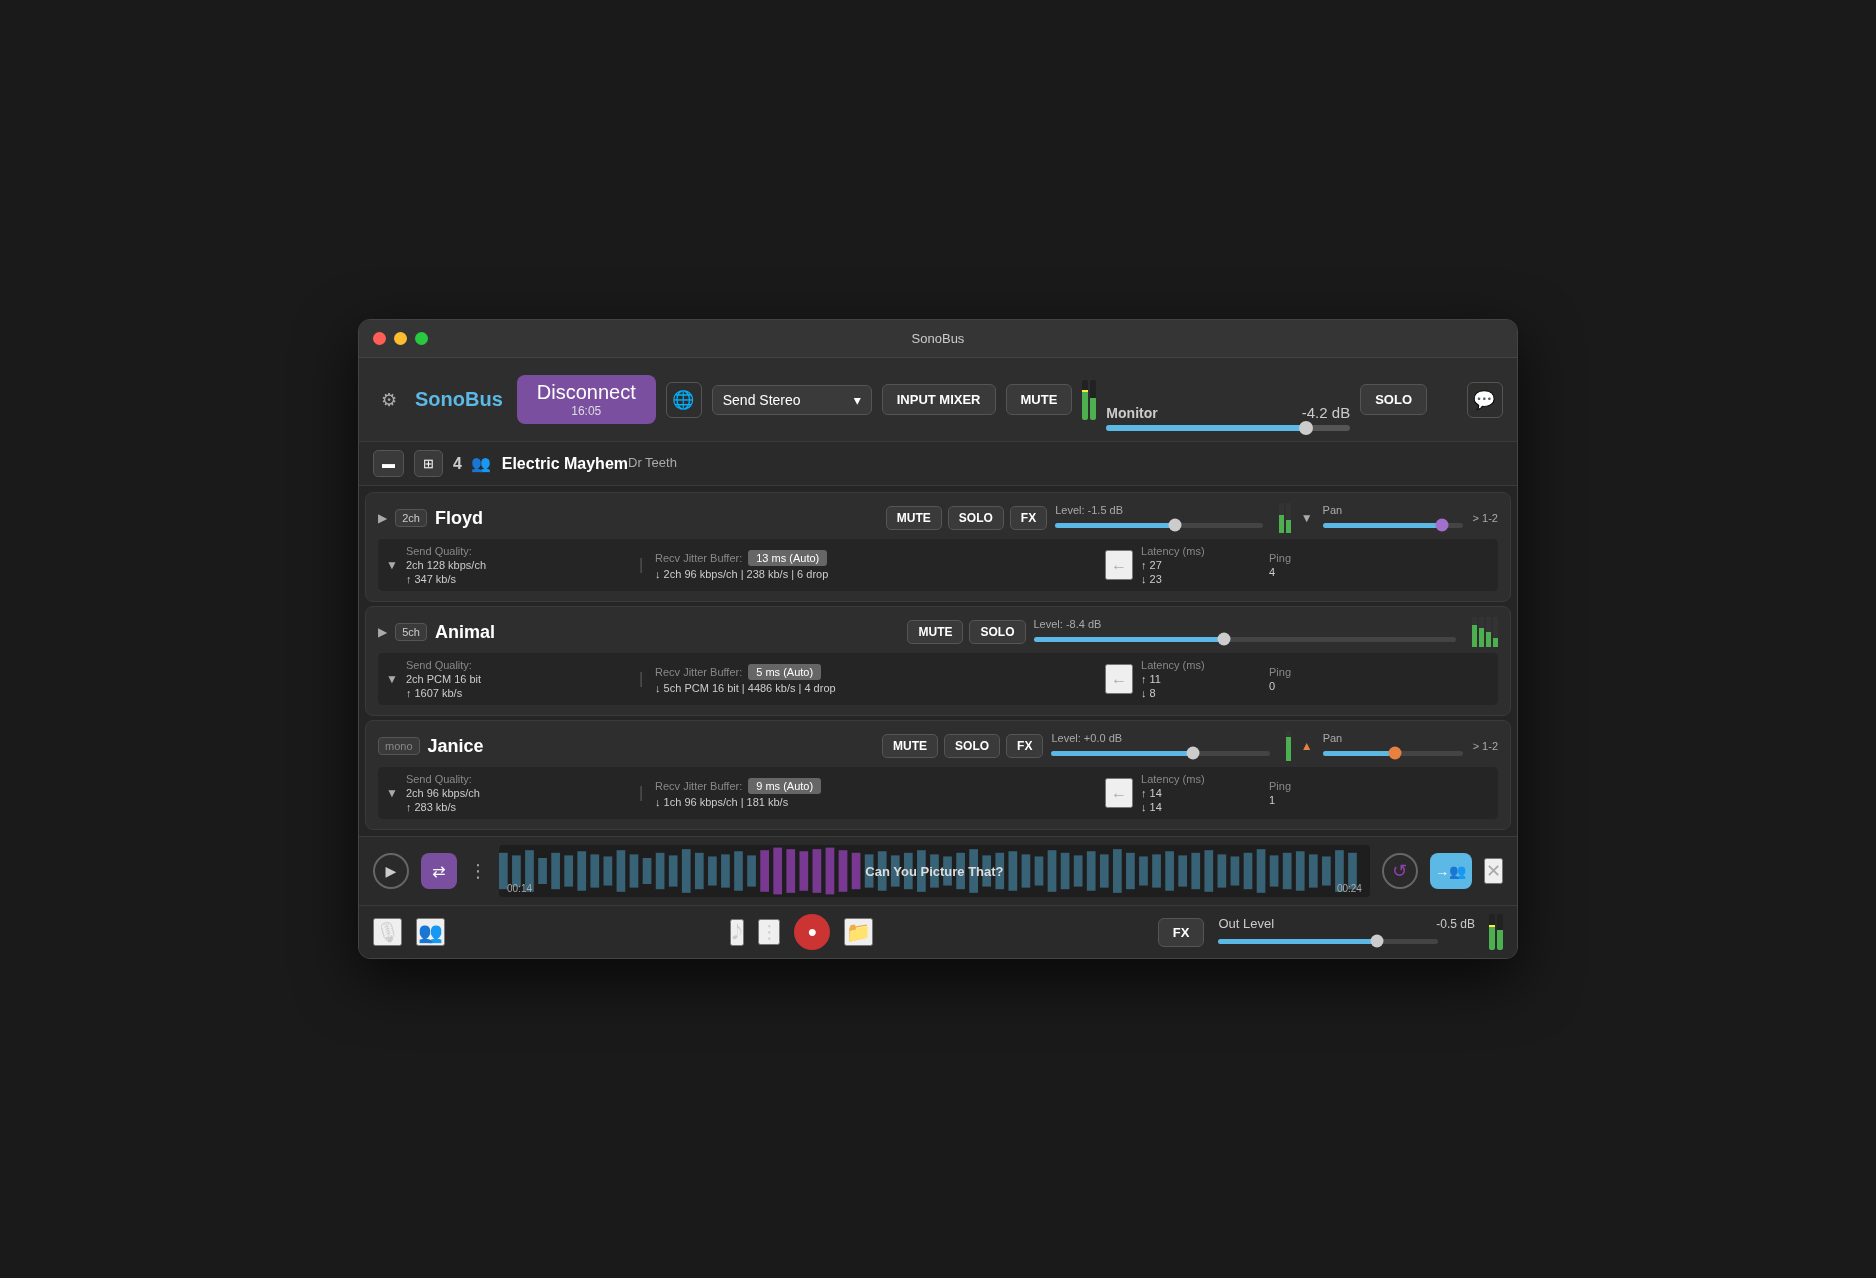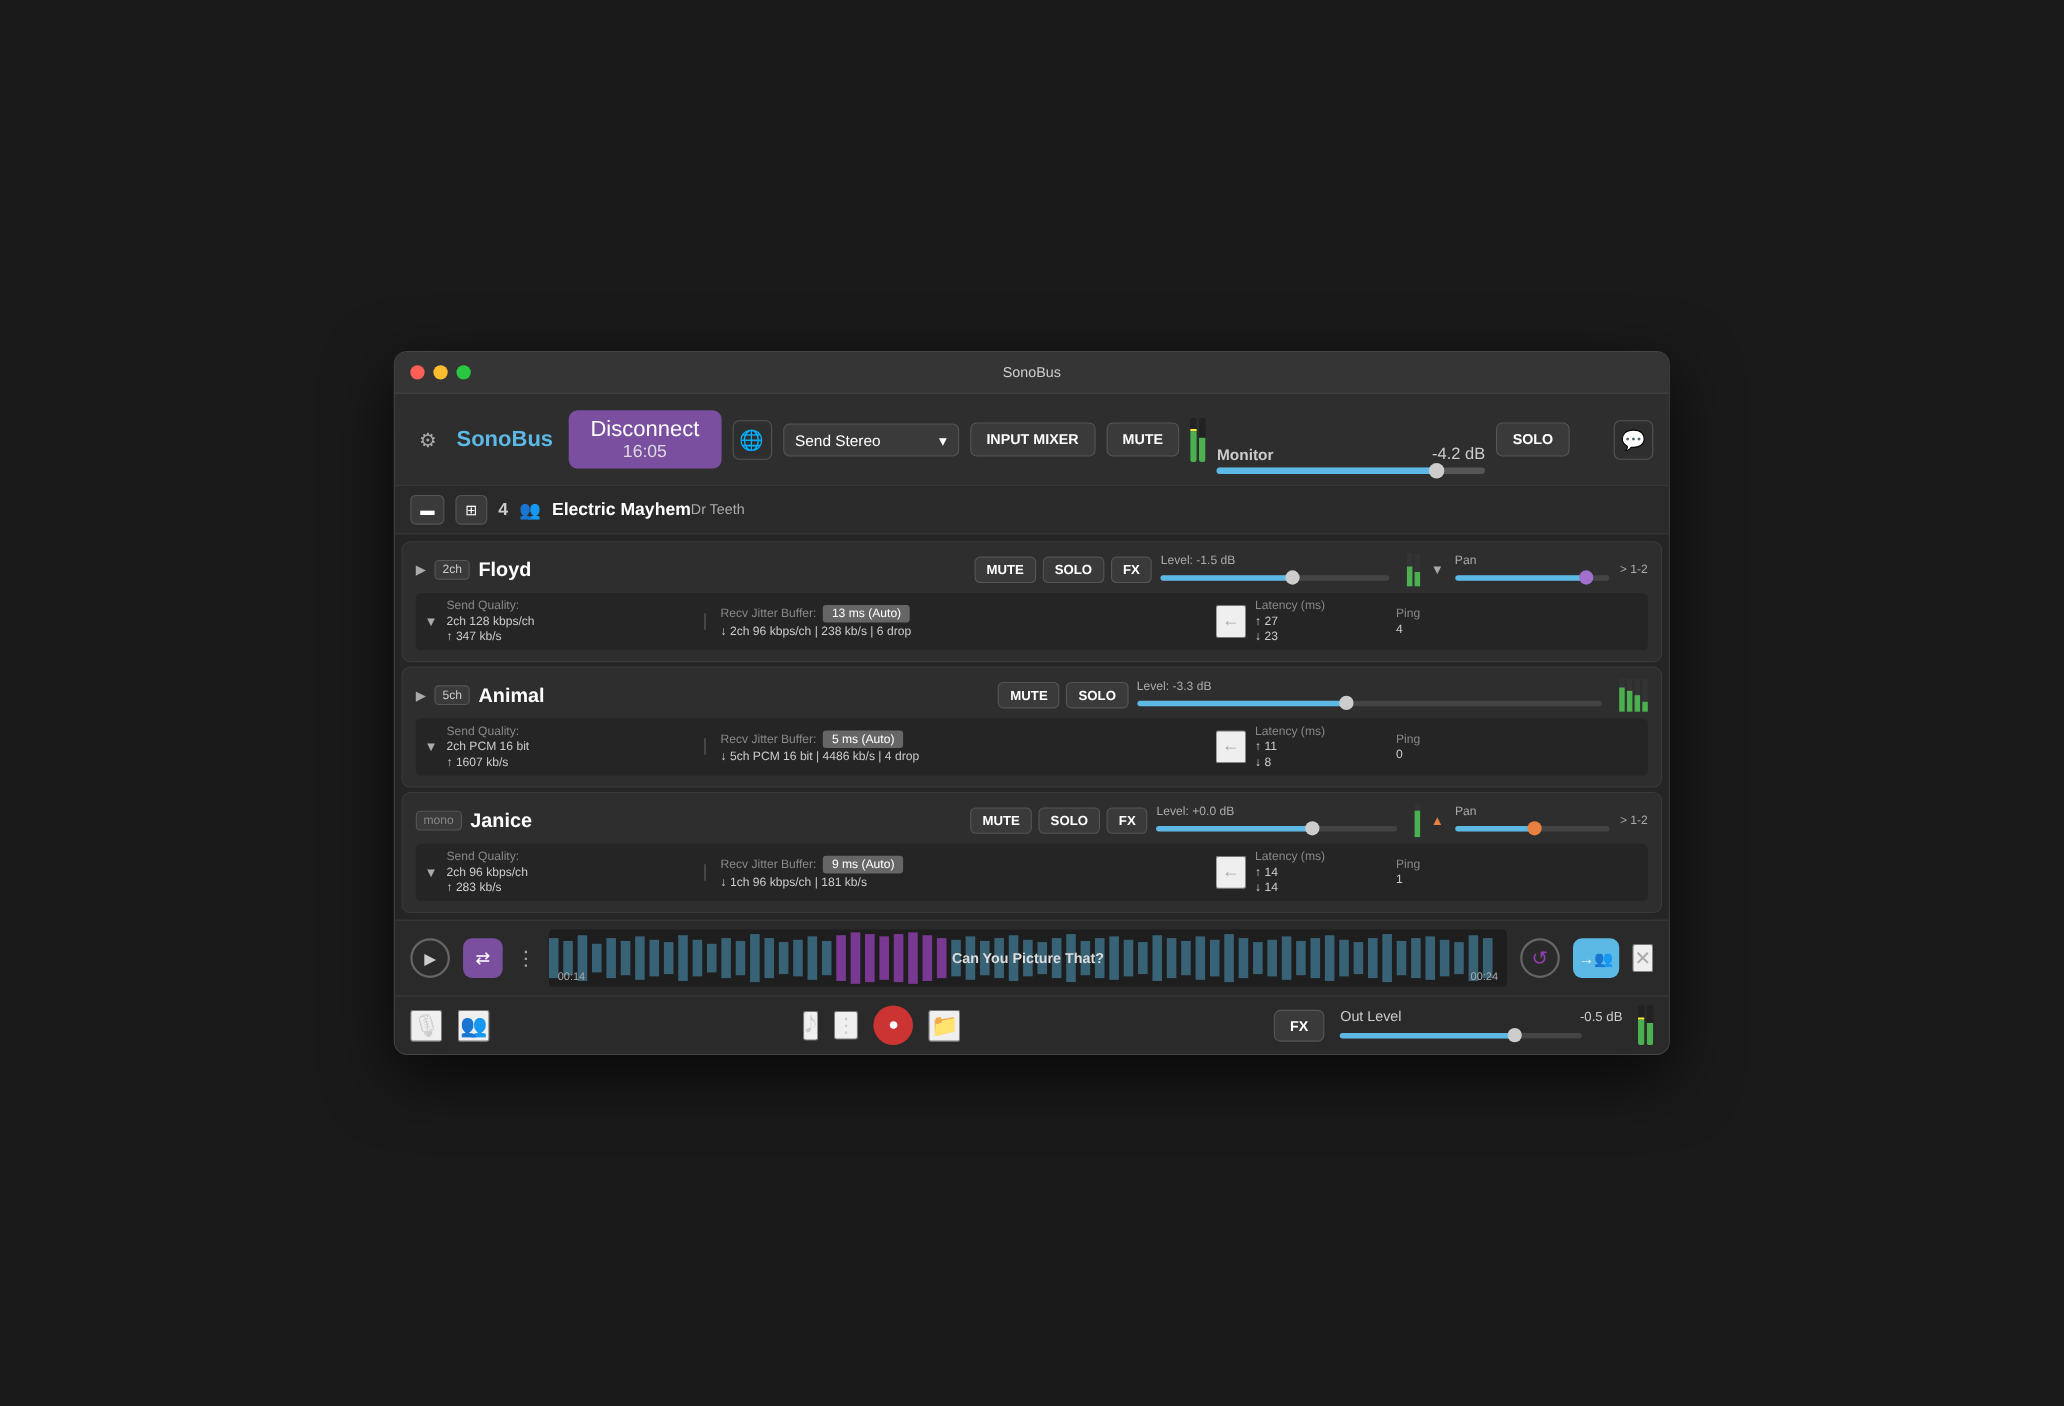--- a/index.html
+++ b/index.html
@@ -66,21 +66,21 @@
       border: none; border-radius: 8px;
       padding: 6px 20px;
       cursor: pointer;
       display: flex; flex-direction: column; align-items: center;
       min-width: 120px;
     }
     .disconnect-btn .main-label {
       color: #fff; font-size: 20px; font-weight: 400;
     }
     .disconnect-btn .sub-label {
-      color: #ddd; font-size: 16px;
+      color: #ddd; font-size: 12px;
     }
     .globe-btn {
       width: 36px; height: 36px; border-radius: 6px;
       background: transparent; border: 1px solid #555; cursor: pointer;
       display: flex; align-items: center; justify-content: center;
       color: #aaa; font-size: 18px;
     }
     .send-stereo-select {
       background: #3a3a3a; border: 1px solid #555; border-radius: 6px;
       color: #fff; font-size: 14px; padding: 6px 10px;
@@ -501,21 +501,21 @@
       <div class="peer-row-main">
         <span class="peer-expand">▶</span>
         <span class="peer-ch-badge">5ch</span>
         <span class="peer-name">Animal</span>
         <div class="peer-controls">
           <button class="peer-mute-btn">MUTE</button>
           <button class="peer-solo-btn">SOLO</button>
         </div>
         <div class="peer-level-pan-row">
           <div class="peer-level-section">
-            <span class="peer-level-label">Level: -3.3 dB</span>
+            <span class="peer-level-label">Level: -8.4 dB</span>
             <div class="peer-slider-wrap">
               <div class="peer-slider-track">
                 <div class="peer-slider-fill" style="width:45%"></div>
                 <div class="peer-slider-thumb" style="left:45%"></div>
               </div>
             </div>
           </div>
           <div class="vu-peer">
             <div class="vu-peer-bar" style="background:#333">
                 <div style="height:75%;background:#4caf50;width:100%"></div>

